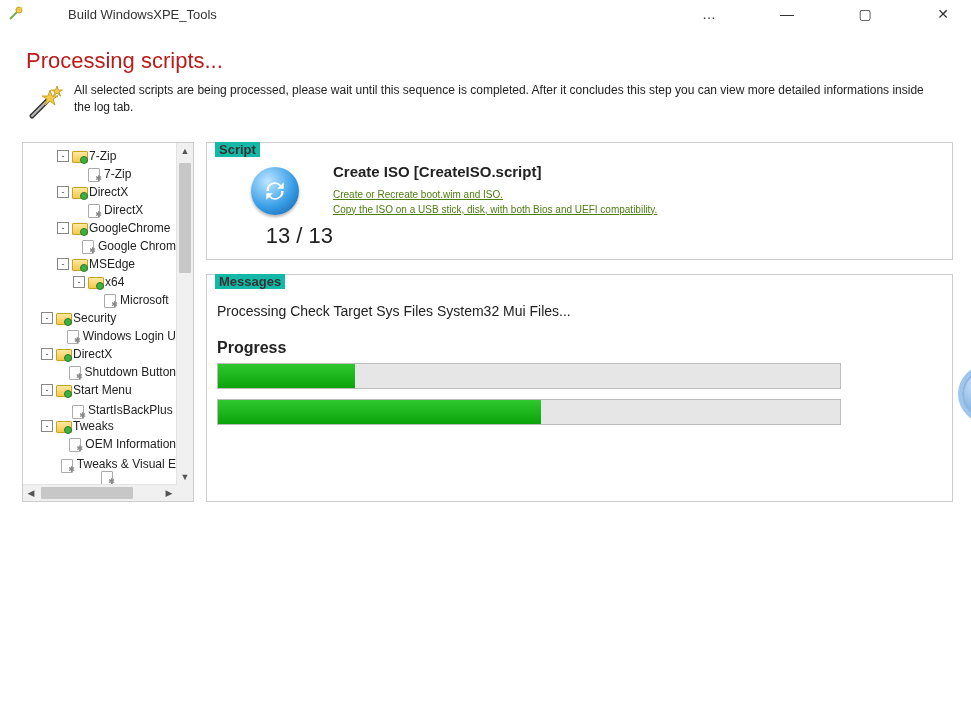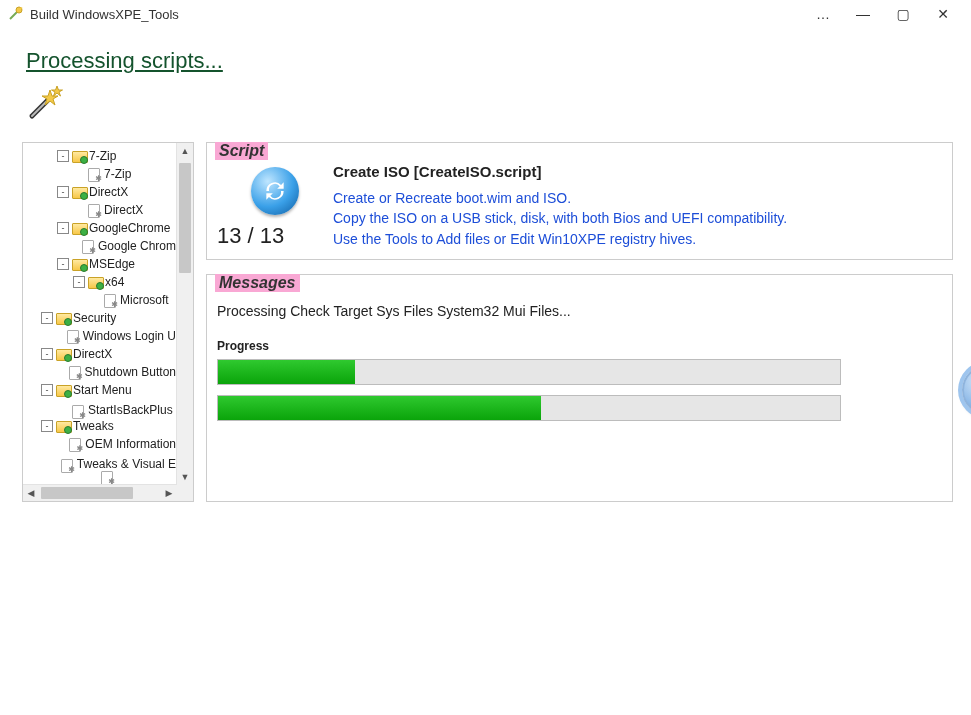--- a/index.html
+++ b/index.html
@@ -10,20 +10,21 @@
     background: #fff;
     width: 971px;
     height: 715px;
     overflow: hidden;
   }
   .titlebar {
     display: flex;
     align-items: center;
     height: 28px;
     padding: 0 8px;
+    gap: 38px;
   }
   .titlebar .app-icon {
     width: 16px;
     height: 16px;
     margin-right: 6px;
     display: inline-block;
   }
   .titlebar .title {
     color: #333;
     font-size: 13px;
@@ -38,22 +39,21 @@
     color: #333;
     font-size: 14px;
   }
   .header {
     padding: 20px 26px 10px 26px;
   }
   .header h1 {
     margin: 0 0 8px 0;
     font-size: 22px;
     font-weight: normal;
-    color: #14532d;
-    text-decoration: underline;
+    color: #b91c1c;
   }
   .header-row {
     display: flex;
     align-items: flex-start;
   }
   .header-icon {
     width: 40px;
     height: 40px;
     margin-right: 8px;
     flex-shrink: 0;
@@ -202,34 +202,33 @@
   }
   .panel {
     border: 1px solid #ccc;
     padding: 4px 10px 10px 10px;
     position: relative;
   }
   .panel-title {
     position: absolute;
     top: -1px;
     left: 8px;
-    background: #f9a8d4;
+    background: #14b8a6;
     padding: 0 4px;
-    font-style: italic;
     font-weight: bold;
-    font-size: 16px;
+    font-size: 13px;
     color: #333;
   }
   .script-body {
     display: flex;
     margin-top: 16px;
   }
   .script-icon-col {
     width: 116px;
-    text-align: left;
+    text-align: right;
     padding-top: 4px;
   }
   .script-icon {
     width: 48px;
     height: 48px;
     margin: 0 auto 8px auto;
     border-radius: 50%;
     background: radial-gradient(circle at 35% 30%, #bfe6ff 0, #3aa0e8 55%, #0d5a9e 100%);
     position: relative;
     box-shadow: 0 2px 3px rgba(0,0,0,.3);
@@ -242,36 +241,37 @@
     font-weight: normal;
     margin-top: 6px;
   }
   .script-text-col h2 {
     font-size: 15px;
     font-weight: bold;
     color: #222;
     margin: 0 0 8px 0;
   }
   .script-desc {
-    font-size: 14px;
-    color: #1d4ed8;
+    font-size: 10px;
+    color: #4d7c0f;
     line-height: 1.45;
+    text-decoration: underline;
   }
   .messages-body {
     margin-top: 24px;
   }
   .msg-line {
     font-size: 14px;
     color: #222;
     margin-bottom: 20px;
   }
   .progress-section { position: relative; }
   .progress-label {
     font-weight: bold;
-    font-size: 12px;
+    font-size: 16px;
     color: #222;
     margin-bottom: 6px;
   }
   .progress-bar {
     height: 24px;
     background: #e6e6e6;
     border: 1px solid #bcbcbc;
     margin-bottom: 10px;
     position: relative;
     width: 622px;
@@ -322,20 +322,21 @@
   <h1>Processing scripts...</h1>
   <div class="header-row">
     <span class="header-icon">
       <svg viewBox="0 0 40 40">
         <path d="M6 34 L22 18" stroke="#333" stroke-width="5" stroke-linecap="round"></path>
         <path d="M6 34 L22 18" stroke="#bbb" stroke-width="2" stroke-linecap="round"></path>
         <path d="M24 8 L26 14 L32 14 L27 17 L29 23 L24 19 L19 23 L21 17 L16 14 L22 14 Z" fill="#f3c947" stroke="#c9a227"></path>
         <path d="M31 4 L32.5 8 L36.5 8 L33 10 L34.5 14 L31 11 L27.5 14 L29 10 L25.5 8 L29.5 8 Z" fill="#f3c947" stroke="#c9a227"></path>
       </svg>
     </span>
+    <div class="header-text">All selected scripts are being processed, please wait until this sequence is completed. After it concludes this step you can view more detailed informations inside the log tab.</div>
   </div>
 </div>
 
 <div class="content">
 
   <div class="tree-panel">
     <div class="tree-scroll" id="tree-container">
         <div class="tree-item" style="padding-left: 34px;">
           <span class="tree-toggle">-</span>
           <span class="tree-folder-icon green"></span>
@@ -461,21 +462,20 @@
                 <path d="M4 12a8 8 0 0 1 13.6-5.6L20 4v6h-6l2.3-2.3A5.5 5.5 0 0 0 6.5 12H4zm16 0a8 8 0 0 1-13.6 5.6L4 20v-6h6l-2.3 2.3A5.5 5.5 0 0 0 17.5 12H20z" fill="#fff"></path>
               </svg>
           </div>
           <div class="script-count">13 / 13</div>
         </div>
         <div class="script-text-col">
           <h2>Create ISO [CreateISO.script]</h2>
           <div class="script-desc">
             <div>Create or Recreate boot.wim and ISO.</div>
             <div>Copy the ISO on a USB stick, disk, with both Bios and UEFI compatibility.</div>
-            <div>Use the Tools to Add files or Edit Win10XPE registry hives.</div>
           </div>
         </div>
       </div>
     </div>
 
     <div class="panel" style="flex:1;">
       <span class="panel-title">Messages</span>
       <div class="messages-body">
         <div class="msg-line">Processing Check Target Sys Files System32 Mui Files...</div>
         <div class="progress-section">

